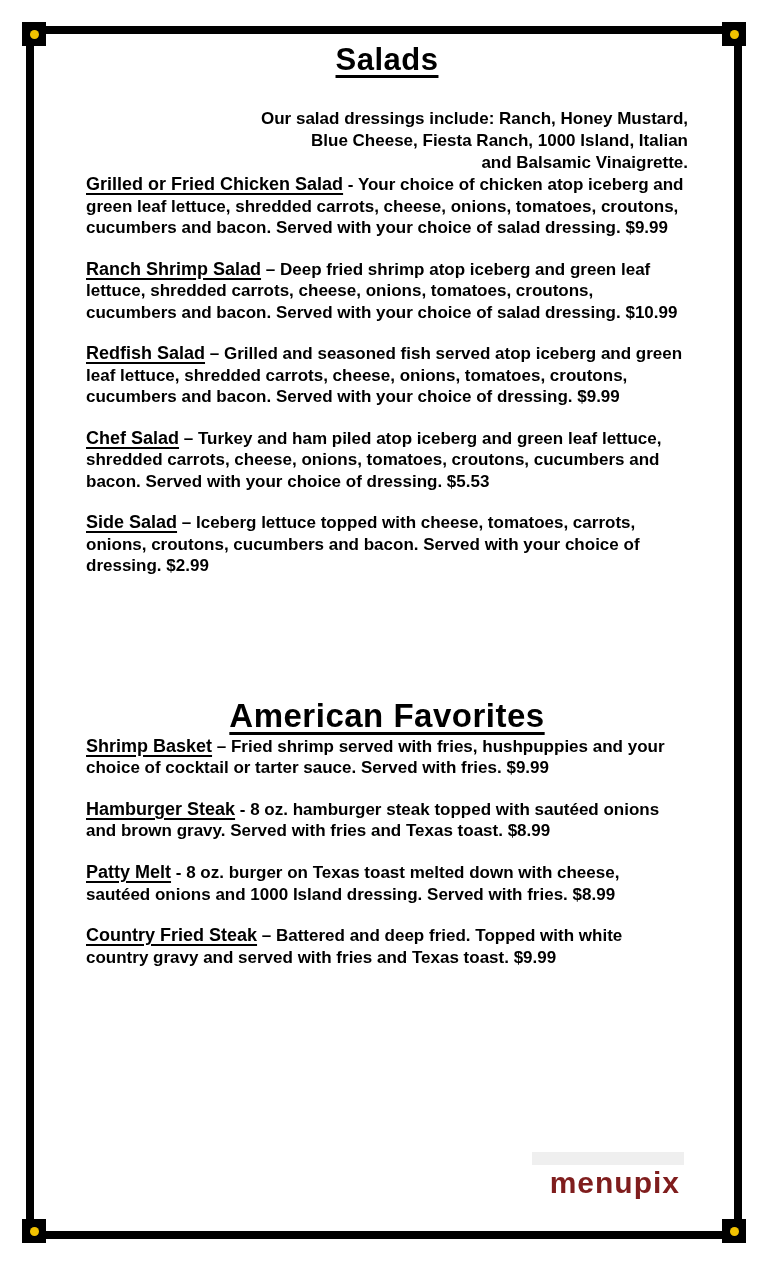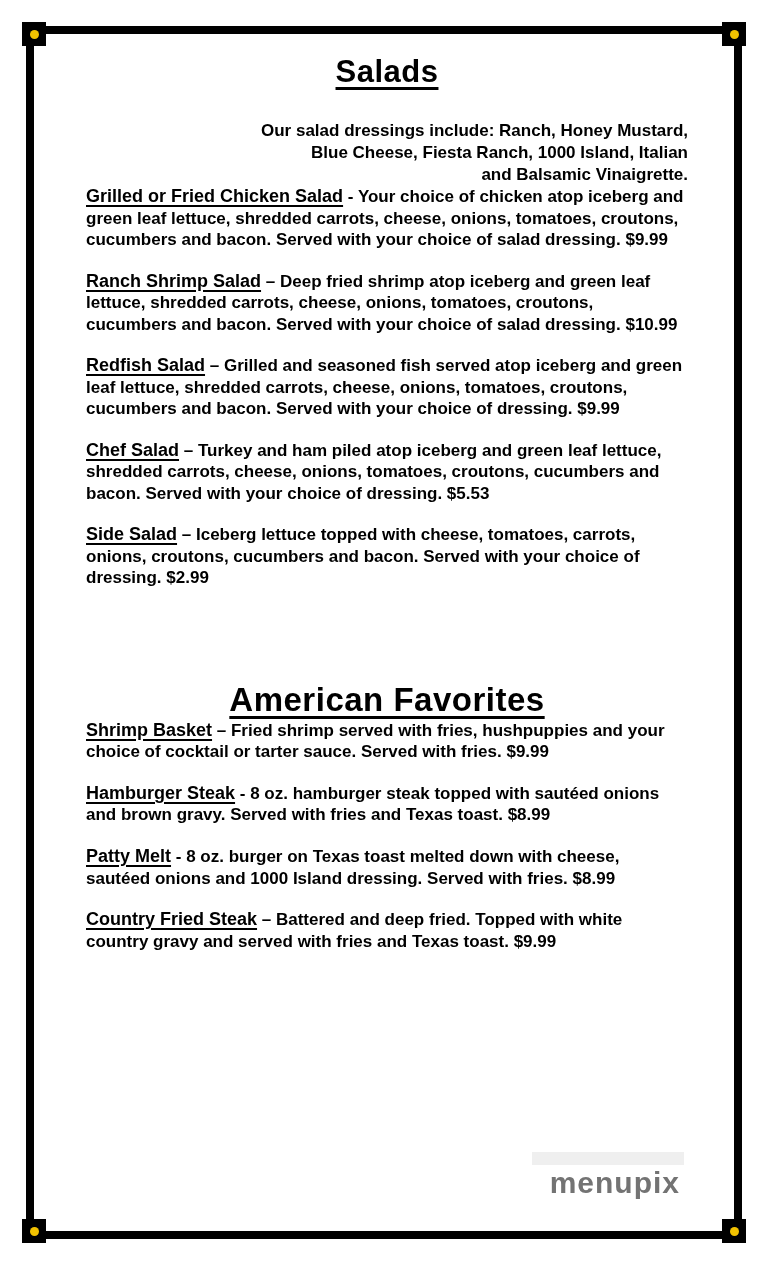--- a/index.html
+++ b/index.html
@@ -39,35 +39,35 @@
     border-radius: 50%;
     background: #f2c200;
   }
   .corner.tl { top: 22px; left: 22px; }
   .corner.tr { top: 22px; right: 22px; }
   .corner.bl { bottom: 22px; left: 22px; }
   .corner.br { bottom: 22px; right: 22px; }
 
   .content {
     position: relative;
-    padding: 54px 80px 0 86px;
+    padding: 42px 80px 0 86px;
     z-index: 1;
   }
   h1.section-title {
     margin: 0;
     text-align: center;
     font-size: 31px;
     font-weight: bold;
     text-decoration: underline;
     text-decoration-thickness: 3px;
     text-underline-offset: 5px;
     letter-spacing: 0.5px;
   }
   h1.section-title.second {
-    margin-top: 92px;
+    margin-top: 120px;
     font-size: 33px;
   }
   .intro {
     margin: 30px 0 0 0;
     text-align: right;
     font-size: 17px;
     font-weight: bold;
     line-height: 1.28;
     white-space: pre-line;
   }
@@ -94,21 +94,21 @@
     width: 152px;
     height: 13px;
     background: #efefef;
   }
   .watermark {
     position: absolute;
     top: 1166px;
     right: 88px;
     font-size: 30px;
     font-weight: bold;
-    color: #737373;
+    color: #7f1d1d;
     letter-spacing: 1px;
     margin-left: 32px;
   }
 </style>
 </head>
 <body>
 
 <div class="frame"></div>
 <div class="corner tl"></div>
 <div class="corner tr"></div>

